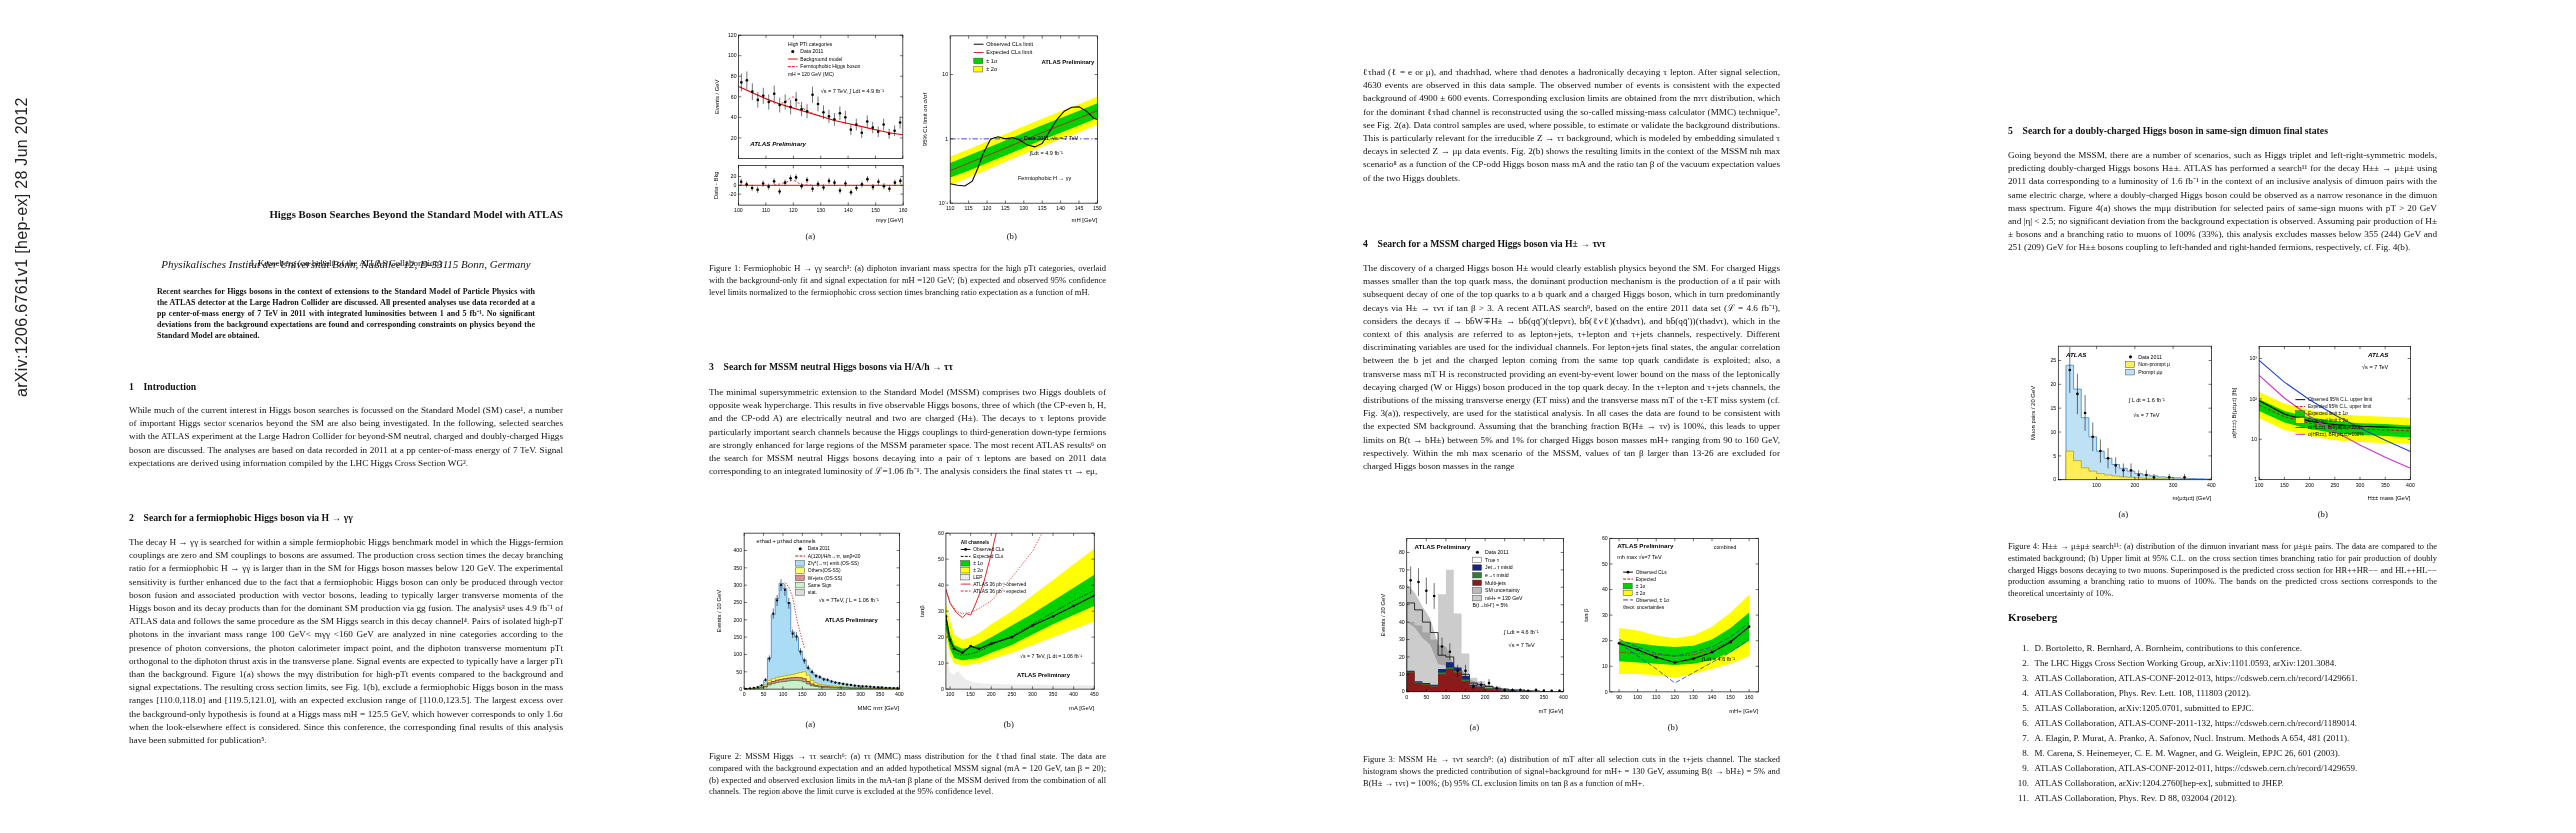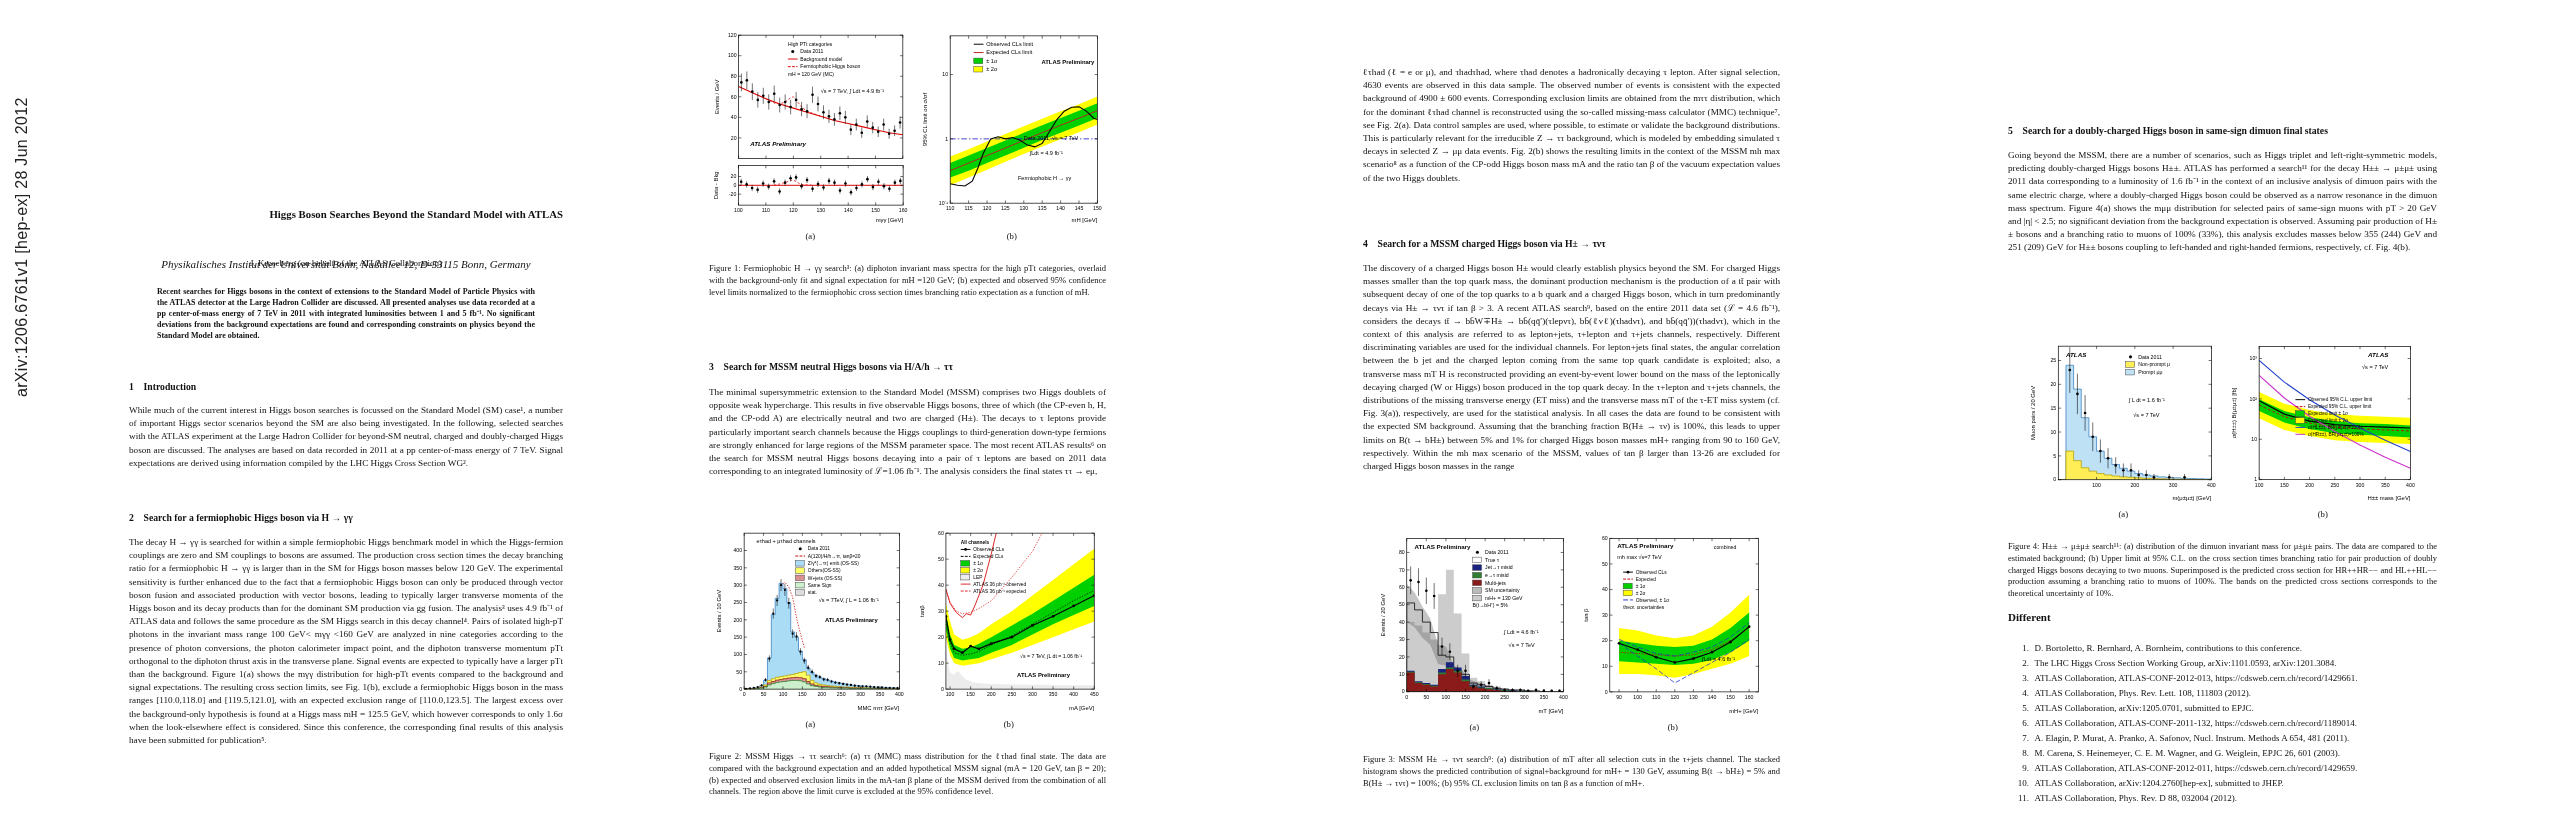--- a/index.html
+++ b/index.html
@@ -1012,21 +1012,21 @@
             <line x1="94.32" y1="122.80000000000001" x2="108.32" y2="122.80000000000001" stroke="#2244cc" stroke-width="1.4"></line>
             <text x="112.32" y="125.30000000000001" font-size="6.8">σ(HL±±), BR(μ±μ±)=100%</text>
             <line x1="94.32" y1="132.8" x2="108.32" y2="132.8" stroke="#cc33cc" stroke-width="1.4"></line>
             <text x="112.32" y="135.3" font-size="6.8">σ(HR±±), BR(μ±μ±)=100%</text>
           </svg>
         <div class="sublabel">(b)</div>
       </div>
     </div>
     <div class="caption">Figure 4: H±± → μ±μ± search¹¹: (a) distribution of the dimuon invariant mass for μ±μ± pairs. The data are compared to the estimated background; (b) Upper limit at 95% C.L. on the cross section times branching ratio for pair production of doubly charged Higgs bosons decaying to two muons. Superimposed is the predicted cross section for HR++HR−− and HL++HL−− production assuming a branching ratio to muons of 100%. The bands on the predicted cross sections corresponds to the theoretical uncertainty of 10%.</div>
   </div>
-  <div class="refs-h" style="position:absolute;top:611px;left:0;right:0">Different</div>
+  <div class="refs-h" style="position:absolute;top:611px;left:0;right:0">Kroseberg</div>
   <div class="ref-list" style="position:absolute;top:631px;left:0;right:0">
 
   <div class="ref-row">
       <span class="ref-num">1.</span>
       <span>D. Bortoletto, R. Bernhard, A. Bornheim, contributions to this conference.</span>
     </div>
       <div class="ref-row">
       <span class="ref-num">2.</span>
       <span>The LHC Higgs Cross Section Working Group, arXiv:1101.0593, arXiv:1201.3084.</span>
     </div>

